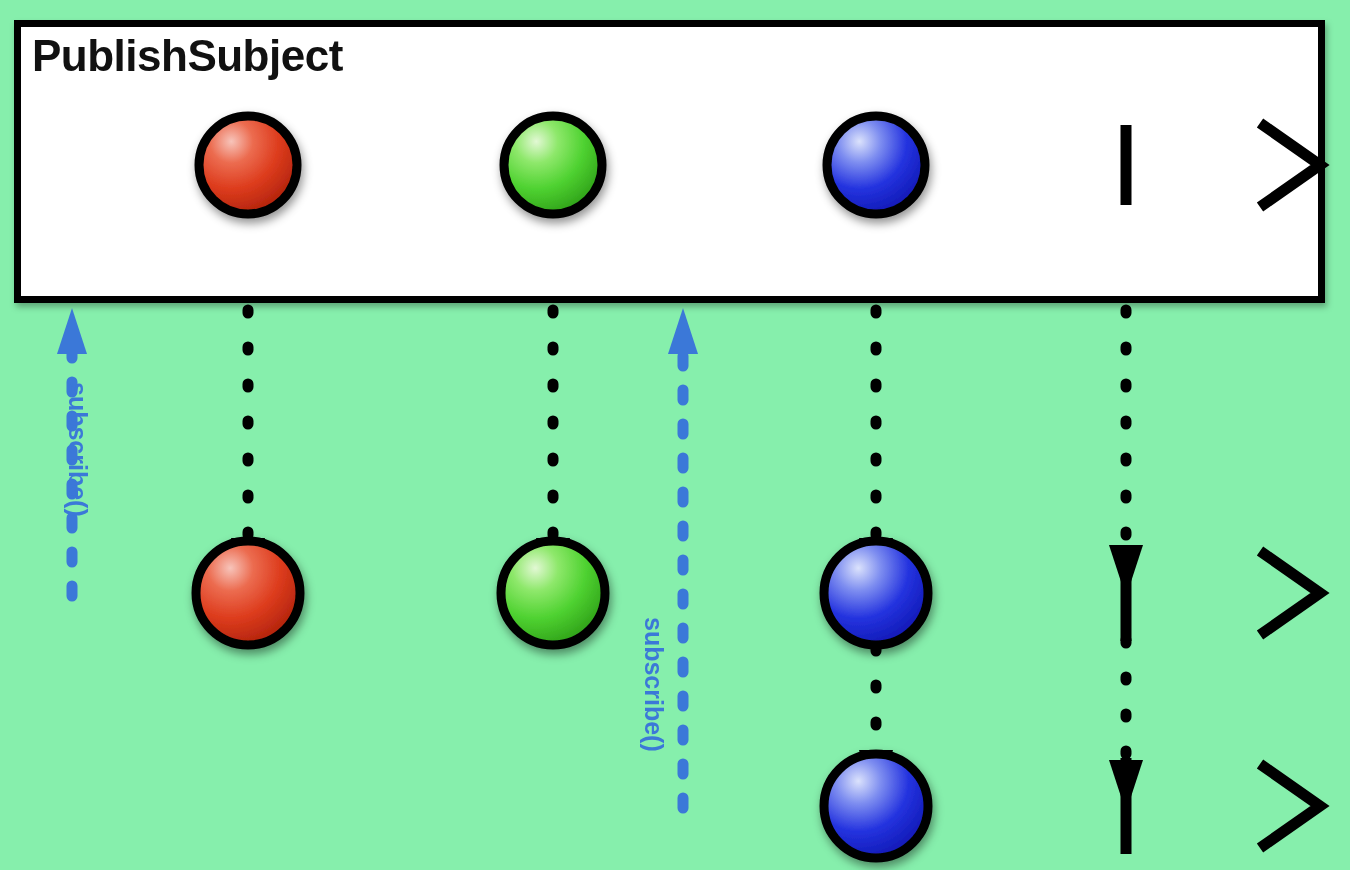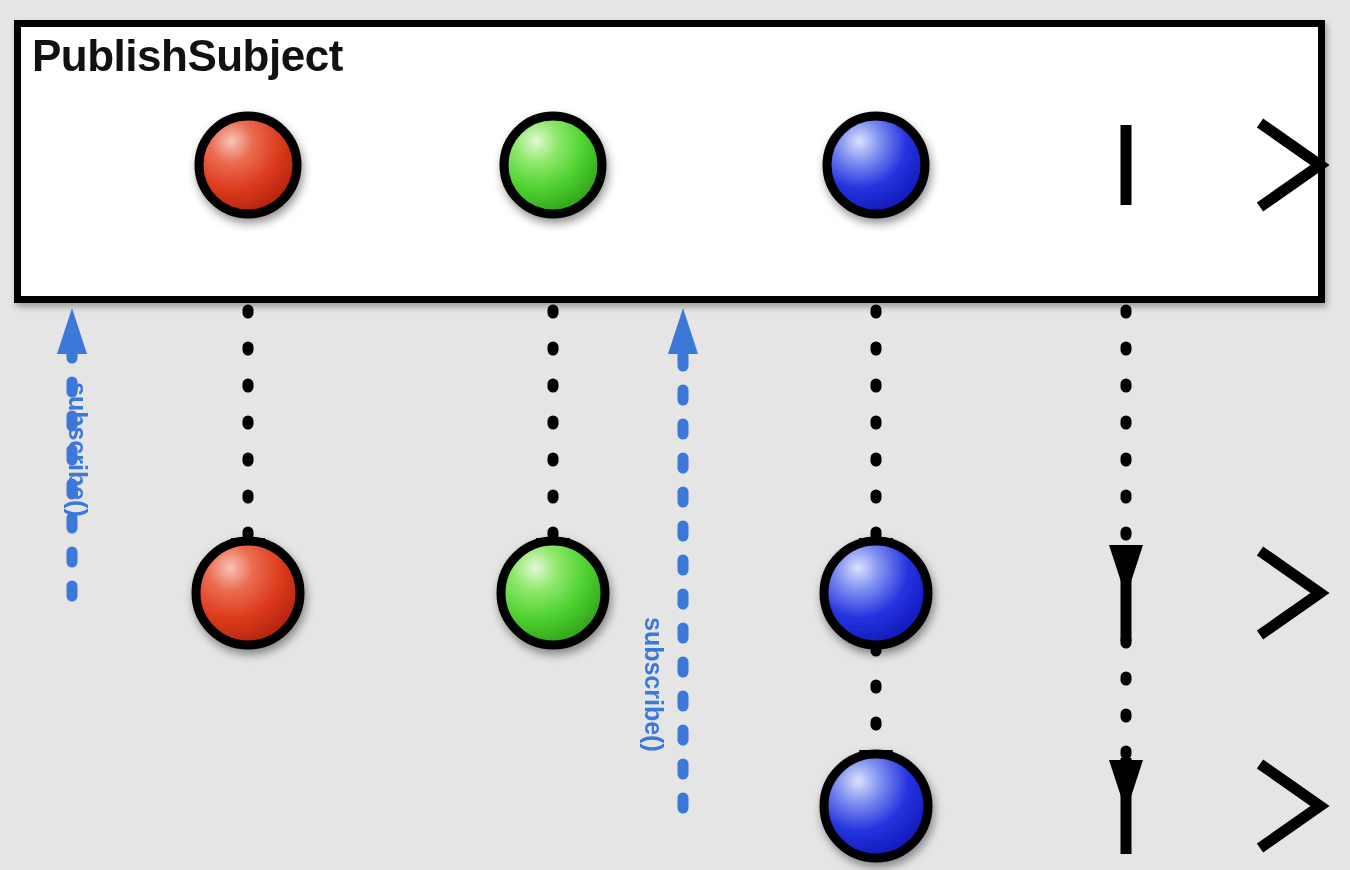--- a/index.html
+++ b/index.html
@@ -1,21 +1,21 @@
 <!DOCTYPE html>
 <html><head>
 <meta charset="utf-8">
 <title>PublishSubject marble diagram</title>
 <style>
   html,body{margin:0;padding:0;background:#ffffff;}
   body{
     font-family:"Liberation Sans", sans-serif;
     width:1350px;height:870px;overflow:hidden;
   }
-  #stage{position:relative;width:1350px;height:870px;background:#e5e5e5;}
+  #stage{position:relative;width:1350px;height:870px;background:#86efac;}
   #stage svg{position:absolute;left:0;top:0;}
   .ttl{
     position:absolute;
     font-family:"Liberation Sans", sans-serif;
     font-weight:bold;
     font-size:44px;
     line-height:44px;
     color:#111111;
     letter-spacing:-0.5px;
     white-space:nowrap;

